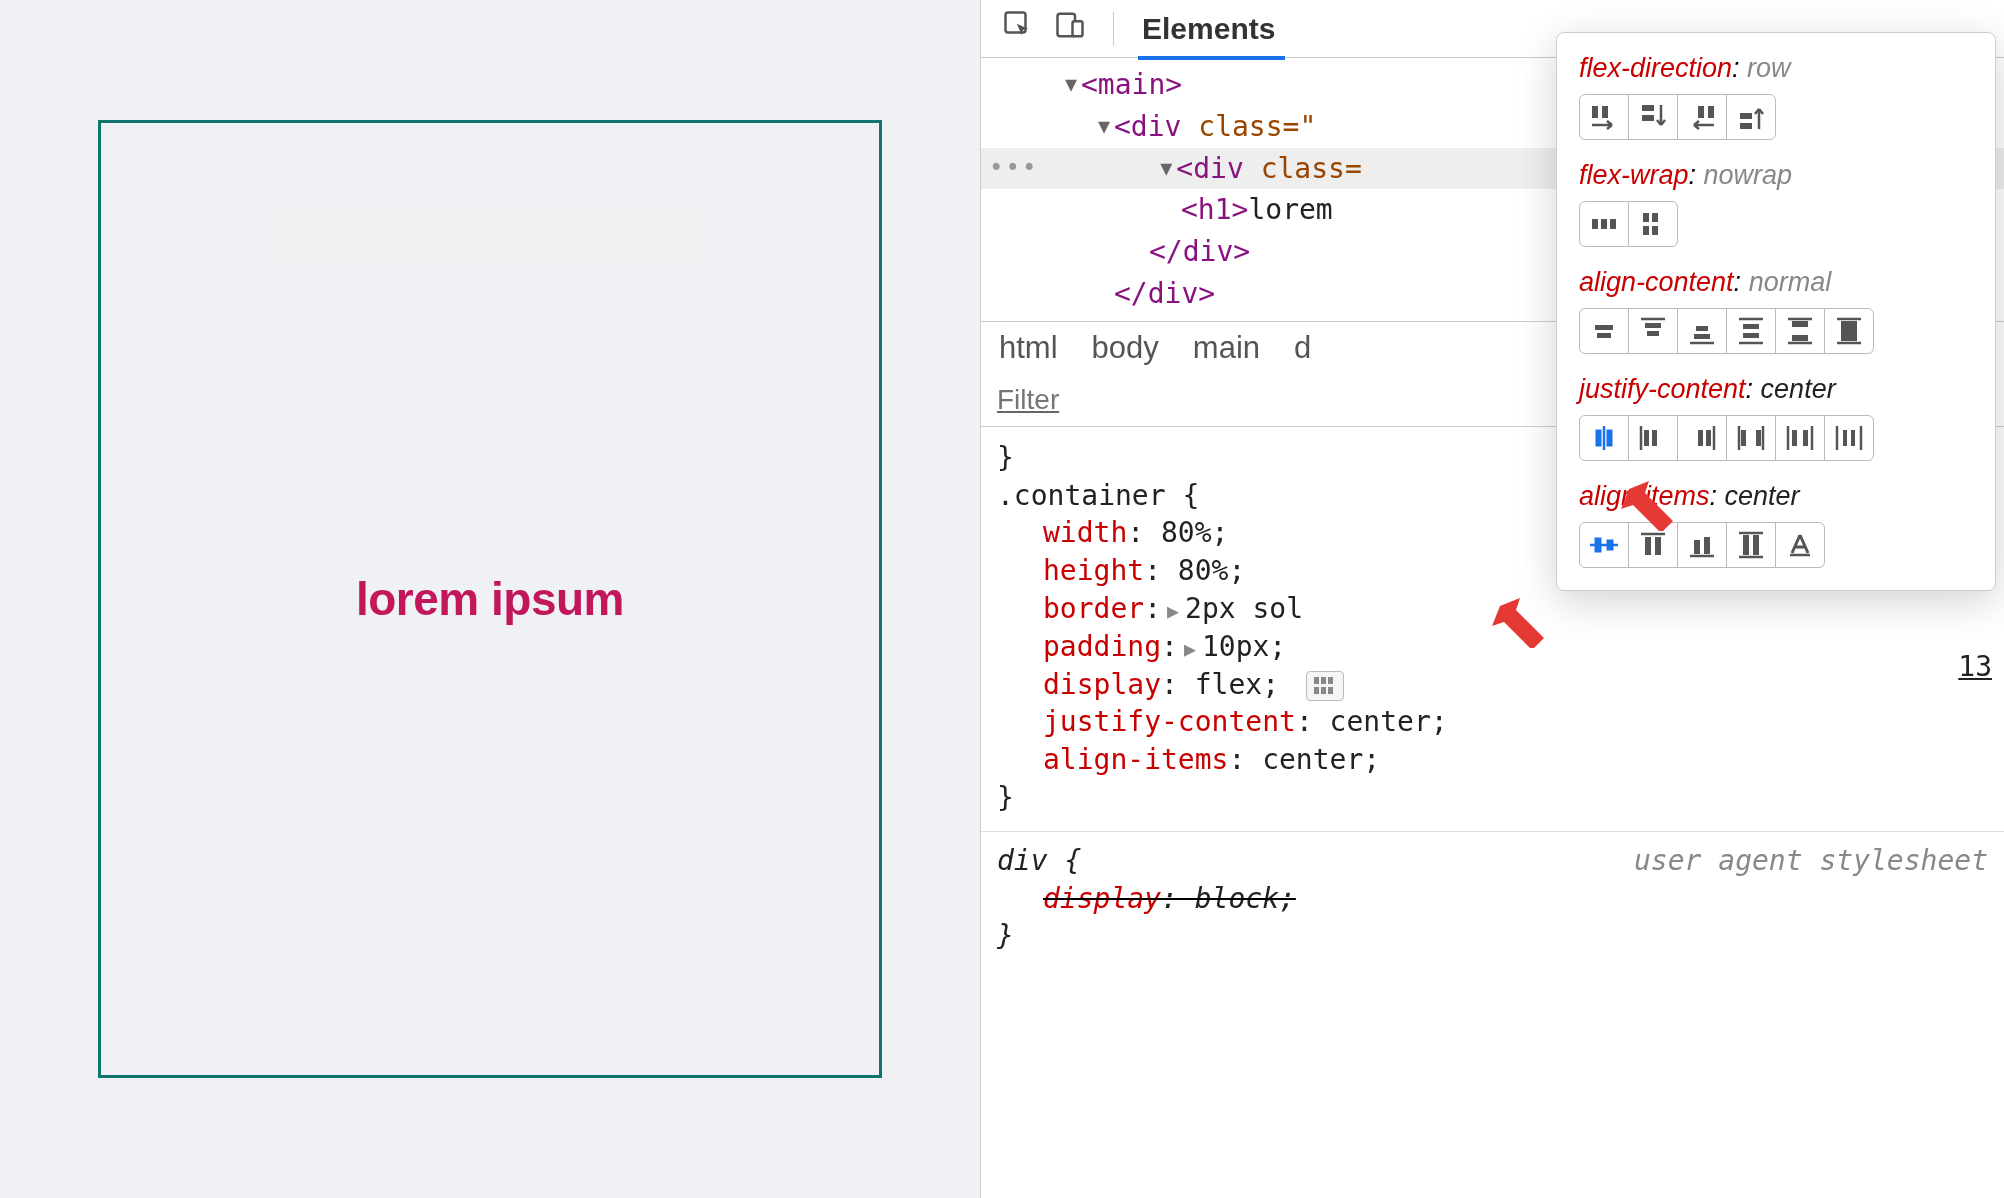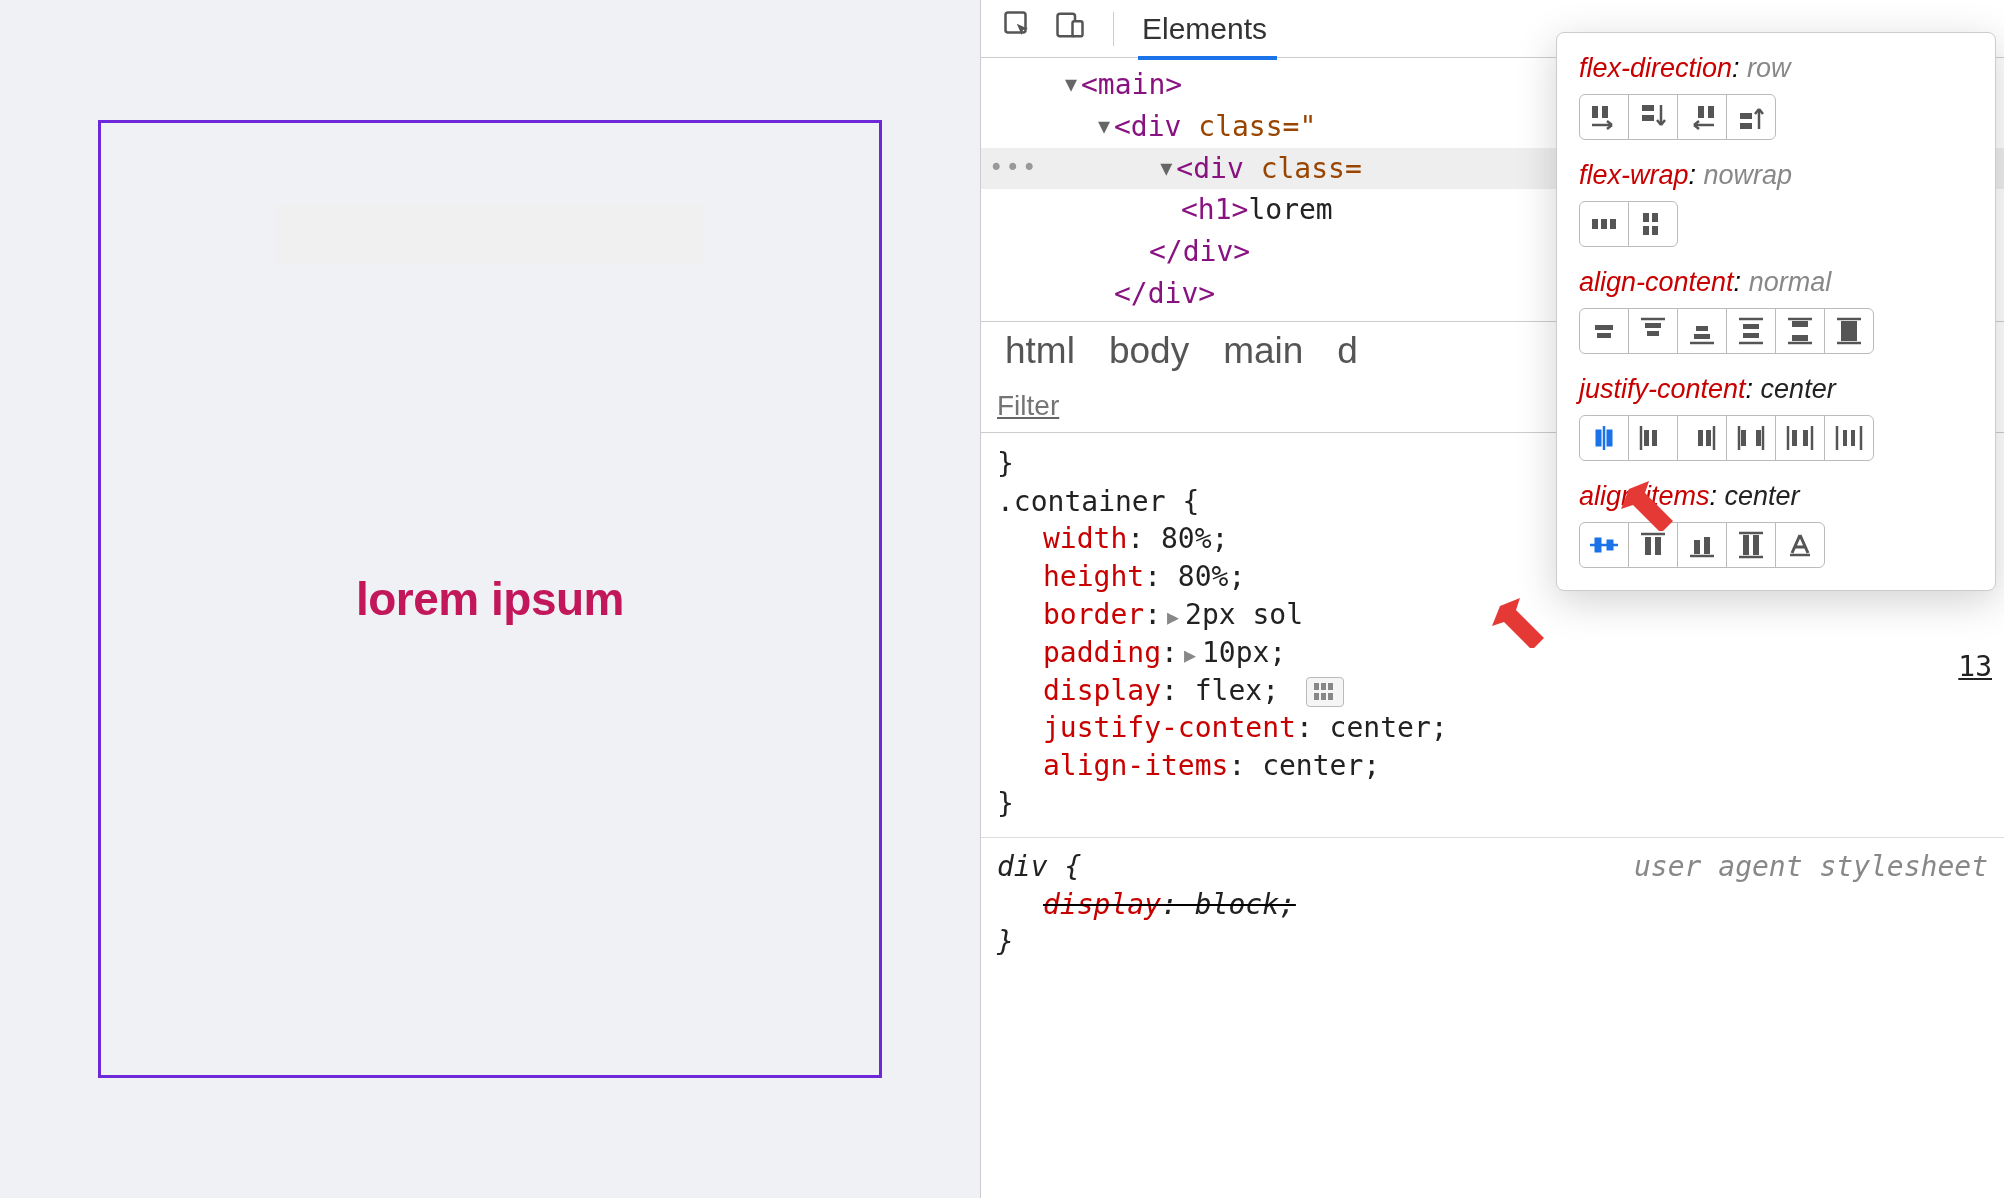--- a/index.html
+++ b/index.html
@@ -15,21 +15,21 @@
   width: 980px;
   height: 100%;
   background: #eff1f4;
   display: flex;
   align-items: center;
   justify-content: center;
 }
 .container {
   width: 80%;
   height: 80%;
-  border: 3px solid #6d28d9;
+  border: 3px solid #0f766e;
   padding: 14px;
   display: flex;
   justify-content: center;
   align-items: center;
 }
 .container h1 {
   color: #c2185b;
   font-size: 46px;
   font-weight: 600;
   letter-spacing: -0.5px;
@@ -57,21 +57,21 @@
 .dt-toolbar {
   height: 58px;
   border-bottom: 1px solid #ccc;
   display: flex;
   align-items: center;
   padding: 0 22px;
   gap: 22px;
   font-size: 30px;
 }
 .dt-toolbar .divider { width: 1px; height: 34px; background: #ccc; margin: 0 6px; }
-.dt-tab { color: #333; font-weight: 400; }
+.dt-tab { color: #333; font-weight: 700; }
 .dt-tab.active { position: relative; }
 .dt-tab.active::after {
   content: ""; position: absolute; left: -4px; right: -10px; bottom: -14px;
   height: 4px; background: #1a73e8;
 }
 
 .dom-tree {
   font-family: Menlo, Consolas, monospace;
   font-size: 28px;
   padding: 6px 0 6px 0;
@@ -81,22 +81,22 @@
 .dom-row { padding: 2px 8px; white-space: nowrap; display: flex; align-items: center; }
 .dom-row.selected { background: #eeeeee; }
 .tri { display:inline-block; font-size: 20px; color: #666; width: 20px; text-align: center; }
 .tag { color: #881280; }
 .attr { color: #994500; }
 .txt { color: #222; }
 .ellipsis { color: #999; font-size: 24px; margin-right: 6px; letter-spacing: 2px; }
 
 .breadcrumbs {
   border-top: 1px solid #ccc;
-  padding: 8px 24px;
-  font-size: 37px;
+  padding: 8px 18px;
+  font-size: 31px;
   color: #555;
   display: flex; gap: 34px;
   background: #fff;
 }
 .breadcrumbs span { color: #555; }
 .breadcrumbs .sel { color: #555; }
 
 .styles-tabs {
   display: flex; gap: 40px;
   padding: 10px 24px 0 24px;

